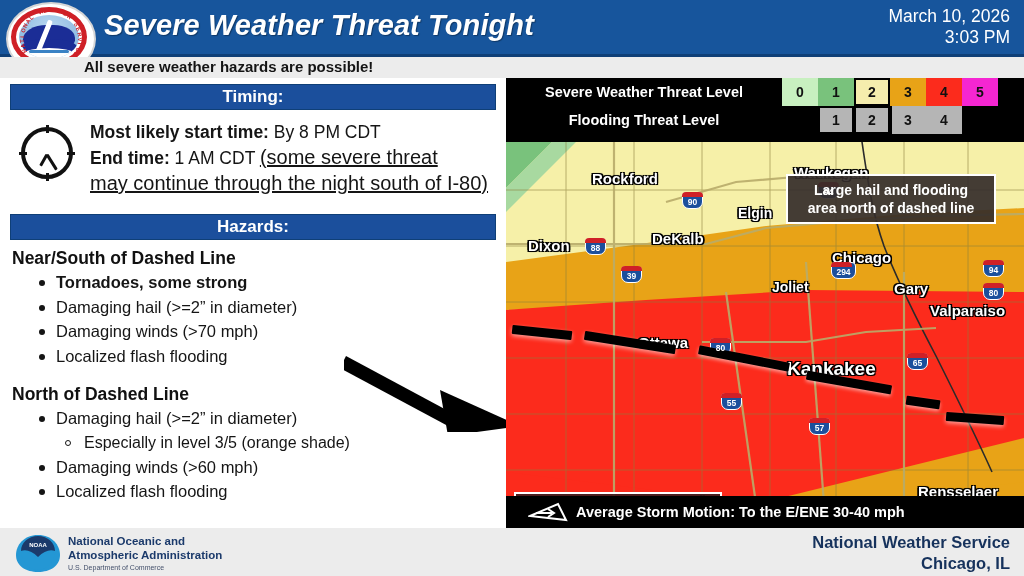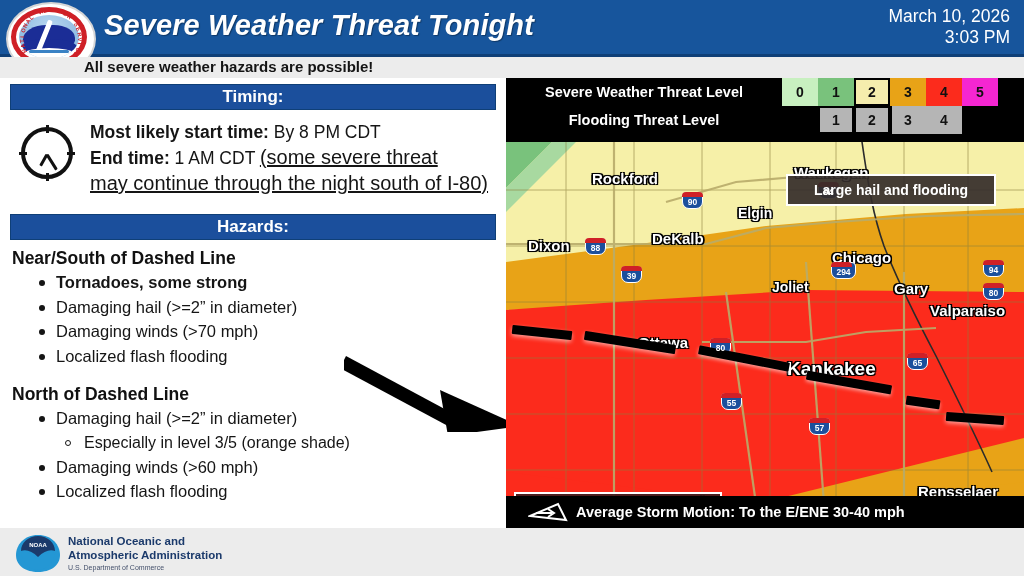--- a/index.html
+++ b/index.html
@@ -495,20 +495,21 @@
 
       <div class="dash-seg" style="left:6px;  top:186px; width:60px;  transform:rotate(6deg);"></div>
       <div class="dash-seg" style="left:78px; top:196px; width:92px;  transform:rotate(9deg);"></div>
       <div class="dash-seg" style="left:192px;top:212px; width:92px;  transform:rotate(11deg);"></div>
       <div class="dash-seg" style="left:300px;top:236px; width:86px;  transform:rotate(10deg);"></div>
       <div class="dash-seg" style="left:400px;top:256px; width:34px;  transform:rotate(8deg);"></div>
       <div class="dash-seg" style="left:440px;top:272px; width:58px;  transform:rotate(4deg);"></div>
 
       <div class="callout" id="calloutNorth" style="left:280px;top:32px;width:210px;">
           <div>Large hail and flooding</div>
+          <div>area north of dashed line</div>
         </div>
       <div class="callout c2" id="calloutSouth" style="left:8px;top:350px;width:208px;">
           <div>Main tornado threat area</div>
         </div>
     </div>
 
     <div class="storm-bar">
       <svg class="storm-icon" viewBox="0 0 40 20">
         <path d="M2 14 L30 2 L38 18 Z" fill="none" stroke="#fff" stroke-width="2"></path>
         <path d="M8 11 H24 M20 7 L26 11 L20 15" fill="none" stroke="#fff" stroke-width="2"></path>
@@ -523,15 +524,19 @@
       <path d="M24 3 C14 3 7 10 7 18 C12 16 18 18 24 24 C30 18 36 16 41 18 C41 10 34 3 24 3 Z" fill="#1b3a6b"></path>
       <path d="M24 26 C18 20 12 18 7 20 C9 30 16 37 24 37 C32 37 39 30 41 20 C36 18 30 20 24 26 Z" fill="#2497d4"></path>
       <ellipse cx="24" cy="11" rx="10" ry="5" fill="#1b3a6b"></ellipse>
       <text x="24" y="13.5" font-family="Liberation Sans, sans-serif" font-size="6" font-weight="bold" fill="#ffffff" text-anchor="middle">NOAA</text>
     </svg>
     <div class="noaa-name">
       <div>National Oceanic and</div>
       <div>Atmospheric Administration</div>
     </div>
     <div class="noaa-sub">U.S. Department of Commerce</div>
+    <div class="nws-footer">
+      <div>National Weather Service</div>
+      <div>Chicago, IL</div>
+    </div>
   </div>
 
 </div>
 
 </body></html>

